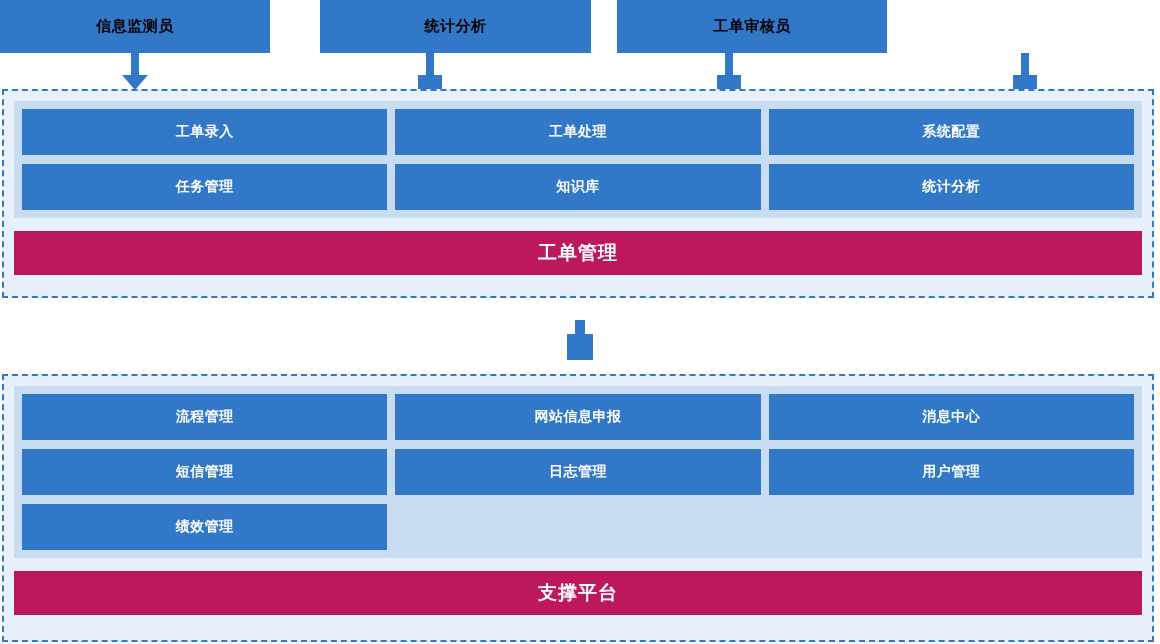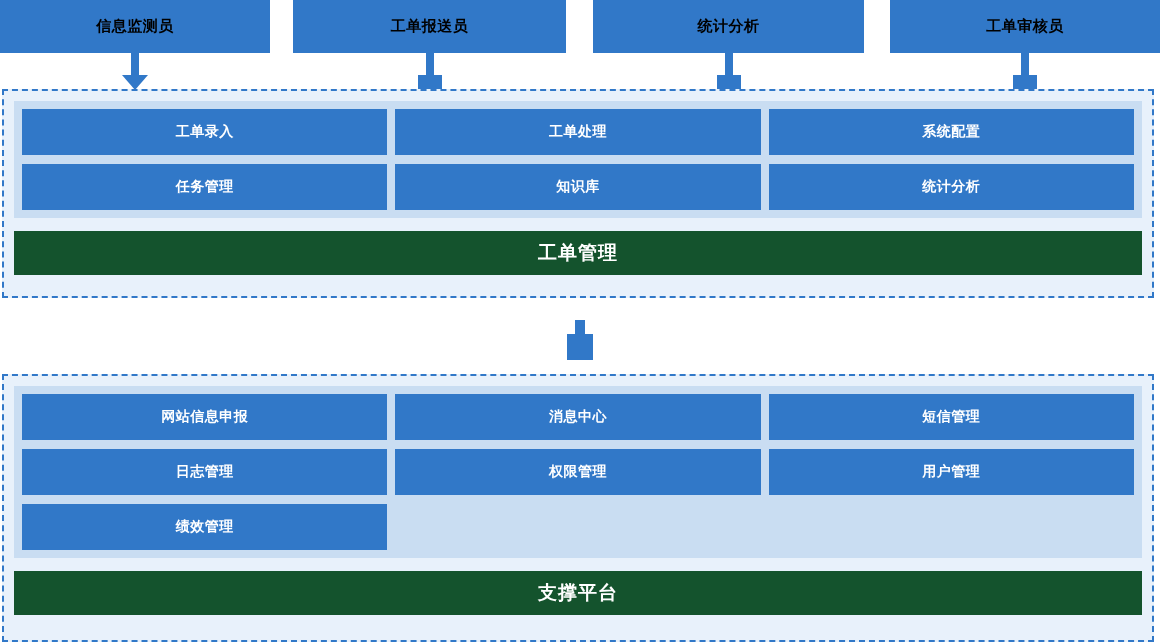--- a/index.html
+++ b/index.html
@@ -111,21 +111,21 @@
     font-weight: bold;
     height: 46px;
     display: flex;
     align-items: center;
     justify-content: center;
     letter-spacing: 0.5px;
   }
 
   .section-title-bar {
     margin-top: 13px;
-    background: #14532d;
+    background: #be185d;
     color: #ffffff;
     height: 44px;
     display: flex;
     align-items: center;
     justify-content: center;
     font-size: 19px;
     font-weight: bold;
     letter-spacing: 1px;
   }
 
@@ -155,21 +155,20 @@
     height: 26px;
     background: #3178c8;
   }
 </style>
 </head>
 <body>
 
 <div class="roles-row">
   <div class="role-box" style="width:270px">信息监测员</div>
   <div class="role-gap" style="width:23px"></div>
-  <div class="role-box" style="width:273px">工单报送员</div>
   <div class="role-gap" style="width:27px"></div>
   <div class="role-box" style="width:271px">统计分析</div>
   <div class="role-gap" style="width:26px"></div>
   <div class="role-box" style="width:270px">工单审核员</div>
 </div>
 
 <div class="arrows-layer">
   <div class="arrow" style="left:113px">
     <span class="stem"></span>
     <span class="head-tri"></span>
@@ -203,23 +202,23 @@
 </div>
 
 <div class="mid-connector">
   <span class="stem"></span>
   <span class="head-blk"></span>
 </div>
 
 <div class="section" id="section-platform">
   <div class="module-group">
     <div class="module-grid">
+      <div class="module-tile">流程管理</div>
       <div class="module-tile">网站信息申报</div>
       <div class="module-tile">消息中心</div>
       <div class="module-tile">短信管理</div>
       <div class="module-tile">日志管理</div>
-      <div class="module-tile">权限管理</div>
       <div class="module-tile">用户管理</div>
       <div class="module-tile">绩效管理</div>
     </div>
   </div>
   <div class="section-title-bar">支撑平台</div>
 </div>
 
 </body></html>

